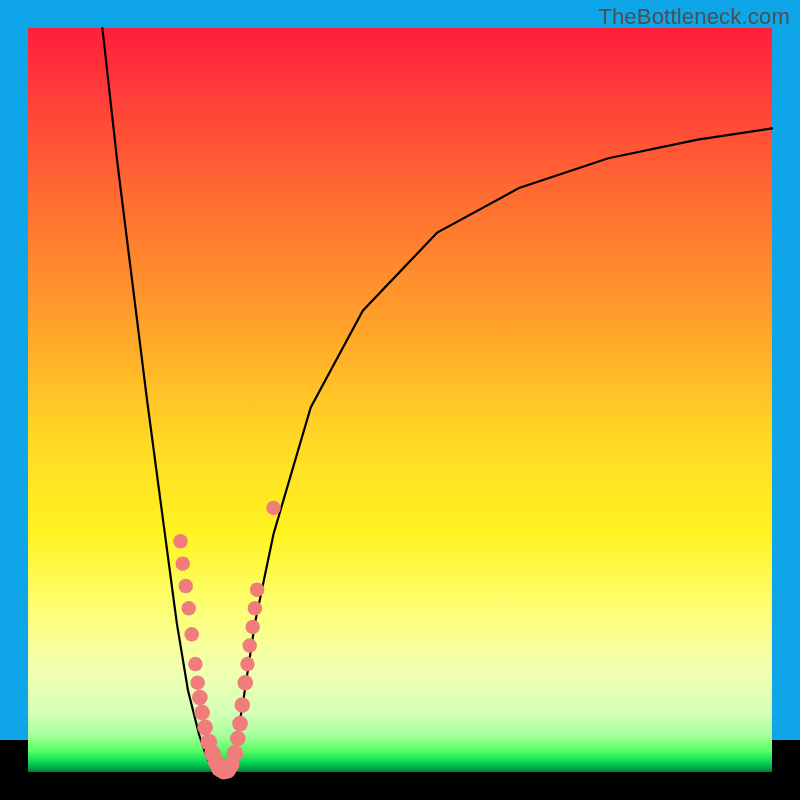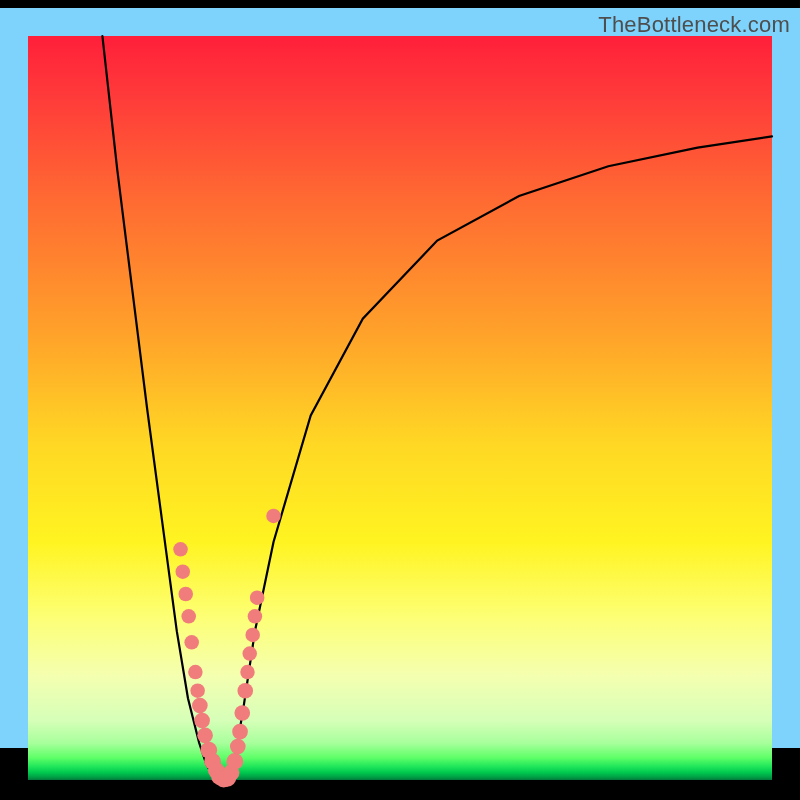--- a/index.html
+++ b/index.html
@@ -7,24 +7,24 @@
     padding: 0;
     width: 800px;
     height: 800px;
     background: #000;
     overflow: hidden;
     font-family: Arial, Helvetica, sans-serif;
   }
   .frame {
     position: absolute;
     left: 0;
-    top: 8px;
+    top: 0;
     width: 800px;
     height: 740px;
-    background: #7dd3fc;
+    background: #0ea5e9;
   }
   .plot-outer {
     position: absolute;
     left: 28px;
     top: 28px;
     width: 744px;
     height: 744px;
     background: #000;
   }
   .plot {

